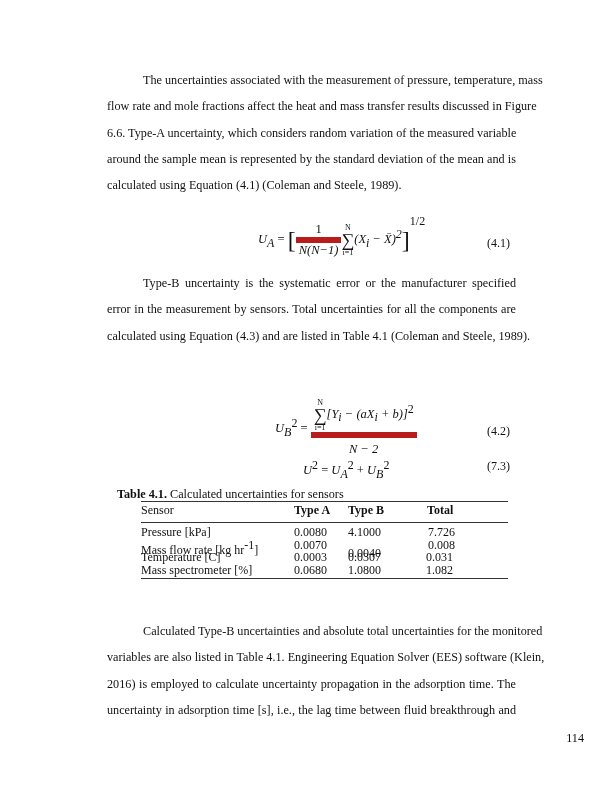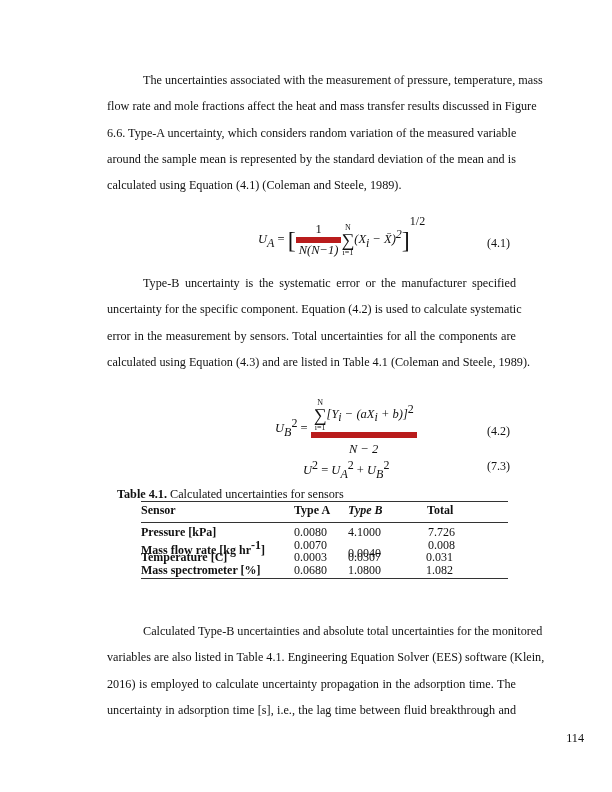--- a/index.html
+++ b/index.html
@@ -15,21 +15,21 @@
   .frac .num { display: block; padding: 0 3px; }
   .frac .den { display: block; border-top: 6px solid #b91c1c; padding: 0 3px; }
   .big { font-size: 24px; font-style: normal; vertical-align: middle; }
   sup, sub { font-size: 12px; }
   .roman { font-style: normal; }
   .tbl-caption { position: absolute; left: 117px; top: 487px; font-size: 12.2px; }
   .tbl { position: absolute; left: 141px; top: 501px; width: 367px; font-size: 12px; }
   .tbl .hr { height: 0; border-top: 1.2px solid #333; }
   .tbl .row { display: flex; height: 12.6px; line-height: 12.6px; }
   .tbl .hdr { height: 20px; line-height: 17px; font-weight: bold; }
-  .c1 { width: 153px; font-weight: bold; }
+  .c1 { width: 153px; font-weight: normal; }
   .c2 { width: 48px; }
   .c3 { width: 83px; }
   .c4 { width: 60px; }
   .pageno { position: absolute; left: 0; width: 584px; top: 731px; text-align: right; font-size: 12.2px; }
 </style>
 </head>
 <body>
 
 <div class="para" style="top:67px;">
   <span class="line indent">The uncertainties associated with the measurement of pressure, temperature, mass</span>
@@ -41,21 +41,20 @@
 
 <div class="eq" style="left:258px; top:214px;">
   <span>U</span><sub>A</sub>
   <span class="roman">=</span>
   <span class="big">[</span><span class="frac roman"><span class="num">1</span><span class="den" style="font-style:italic">N(N−1)</span></span><span class="roman" style="display:inline-block;vertical-align:middle;text-align:center;font-size:8px;line-height:9px;"><span style="display:block">N</span><span style="display:block;font-size:18px;line-height:16px;">∑</span><span style="display:block">i=1</span></span><span>(X</span><sub>i</sub><span> − X̄)</span><sup>2</sup><span class="big">]</span><sup class="roman" style="vertical-align:18px">1/2</sup>
 </div>
 <div class="eqnum" style="top:236px;">(4.1)</div>
 
 <div class="para" style="top:270px;">
   <span class="line indent">Type-B uncertainty is the systematic error or the manufacturer specified</span>
-  <span class="line">uncertainty for the specific component. Equation (4.2) is used to calculate systematic</span>
   <span class="line">error in the measurement by sensors. Total uncertainties for all the components are</span>
   <span class="line last">calculated using Equation (4.3)  and are listed in Table 4.1 (Coleman and Steele, 1989).</span>
 </div>
 
 <div class="eq" style="left:275px; top:398px;">
   <span style="vertical-align:middle"><span>U</span><sub>B</sub><sup class="roman">2</sup> <span class="roman">=</span></span>
   <span class="frac">
     <span class="num"><span class="roman" style="display:inline-block;vertical-align:middle;text-align:center;font-size:8px;line-height:9px;"><span style="display:block">N</span><span style="display:block;font-size:18px;line-height:16px;">∑</span><span style="display:block">i=1</span></span><span>[Y</span><sub>i</sub><span> − (aX</span><sub>i</sub><span> + b)]</span><sup class="roman">2</sup></span>
     <span class="den" style="padding-top:4px">N − 2</span>
   </span>
@@ -67,21 +66,21 @@
 </div>
 <div class="eqnum" style="top:459px;">(7.3)</div>
 
 <div class="tbl-caption"><b>Table 4.1.</b><span> Calculated uncertainties for sensors</span></div>
 
 <div class="tbl">
   <div class="hr"></div>
   <div class="row hdr">
     <span class="c1">Sensor</span>
     <span class="c2">Type A</span>
-    <span class="c3" style="padding-left:6px;width:77px;font-style:italic;">Type B</span>
+    <span class="c3" style="padding-left:6px;width:77px;">Type B</span>
     <span class="c4" style="padding-left:2px">Total</span>
   </div>
   <div class="hr" style="margin-bottom:3px"></div>
   <div class="row">
     <span class="c1"><span>Pressure [kPa]</span></span>
     <span class="c2">0.0080</span>
     <span class="c3" style="padding-left:6px;width:77px;">4.1000</span>
     <span class="c4" style="padding-left:3px">7.726</span>
   </div>
   <div class="row">

